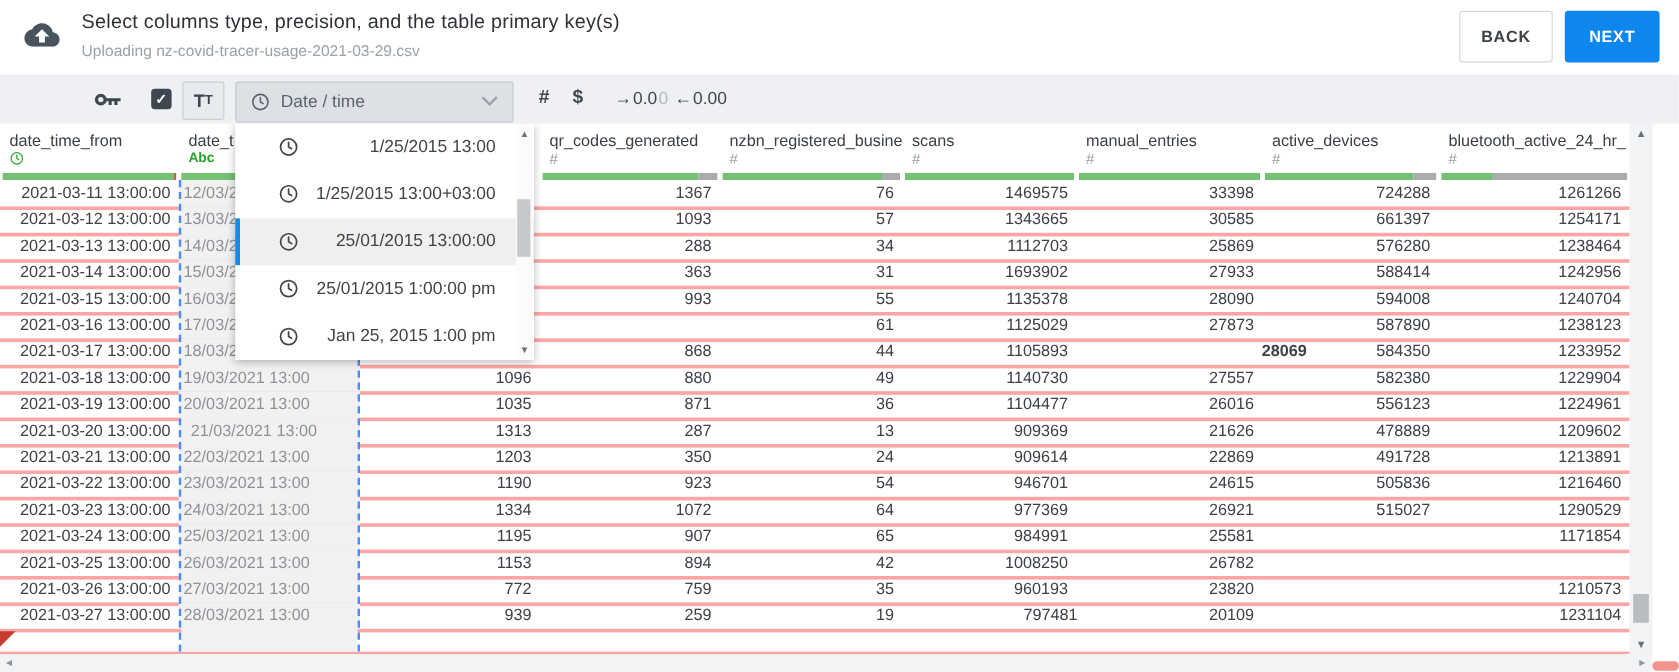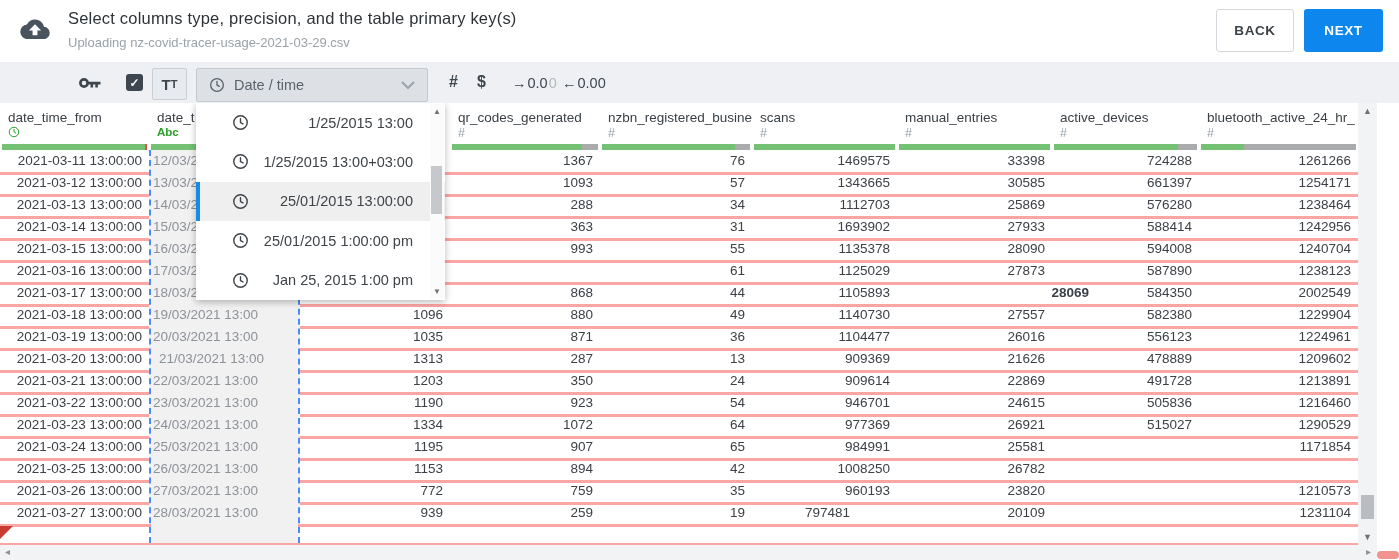--- a/index.html
+++ b/index.html
@@ -209,21 +209,21 @@
     </div>
     <div class="row" style="top: 282px;">
       <div class="cell num" style="left: 0px; width: 149px;">2021-03-17 13:00:00</div>
       <div class="cell sel" style="left: 149px; width: 151px;">18/03/2021 13:00</div>
       <div class="cell num" style="left: 300px; width: 150px;"></div>
       <div class="cell num" style="left: 450px; width: 150px;">868</div>
       <div class="cell num" style="left: 600px; width: 152px;">44</div>
       <div class="cell num" style="left: 752px; width: 145px;">1105893</div>
       <div class="cell num" style="left: 941px; width: 155px; font-weight: bold;">28069</div>
       <div class="cell num" style="left: 1052px; width: 147px;">584350</div>
-      <div class="cell num" style="left: 1199px; width: 159px;">2002549</div>
+      <div class="cell num" style="left: 1199px; width: 159px;">1233952</div>
     </div>
     <div class="row" style="top: 304px;">
       <div class="cell num" style="left: 0px; width: 149px;">2021-03-18 13:00:00</div>
       <div class="cell sel" style="left: 149px; width: 151px;">19/03/2021 13:00</div>
       <div class="cell num" style="left: 300px; width: 150px;">1096</div>
       <div class="cell num" style="left: 450px; width: 150px;">880</div>
       <div class="cell num" style="left: 600px; width: 152px;">49</div>
       <div class="cell num" style="left: 752px; width: 145px;">1140730</div>
       <div class="cell num" style="left: 897px; width: 155px;">27557</div>
       <div class="cell num" style="left: 1052px; width: 147px;">582380</div>
@@ -316,21 +316,21 @@
       <div class="cell num" style="left: 897px; width: 155px;">23820</div>
       <div class="cell num" style="left: 1052px; width: 147px;"></div>
       <div class="cell num" style="left: 1199px; width: 159px;">1210573</div>
     </div>
     <div class="row" style="top: 502px;">
       <div class="cell num" style="left: 0px; width: 149px;">2021-03-27 13:00:00</div>
       <div class="cell sel" style="left: 149px; width: 151px;">28/03/2021 13:00</div>
       <div class="cell num" style="left: 300px; width: 150px;">939</div>
       <div class="cell num" style="left: 450px; width: 150px;">259</div>
       <div class="cell num" style="left: 600px; width: 152px;">19</div>
-      <div class="cell num" style="left: 712px; width: 145px;">797481</div>
+      <div class="cell num" style="left: 760px; width: 145px;">797481</div>
       <div class="cell num" style="left: 897px; width: 155px;">20109</div>
       <div class="cell num" style="left: 1052px; width: 147px;"></div>
       <div class="cell num" style="left: 1199px; width: 159px;">1231104</div>
     </div>
     <div class="row" style="top: 524px; height: 19px;"></div>
   </div>
 
 <div class="selext" id="selext" style="left: 151px; width: 147px; top: 524px; height: 19px;"></div>
 <div class="seloverlay" id="selov" style="left: 149px; width: 151px; top: 150px; height: 393px;"></div>
 <div class="redflag"></div>

